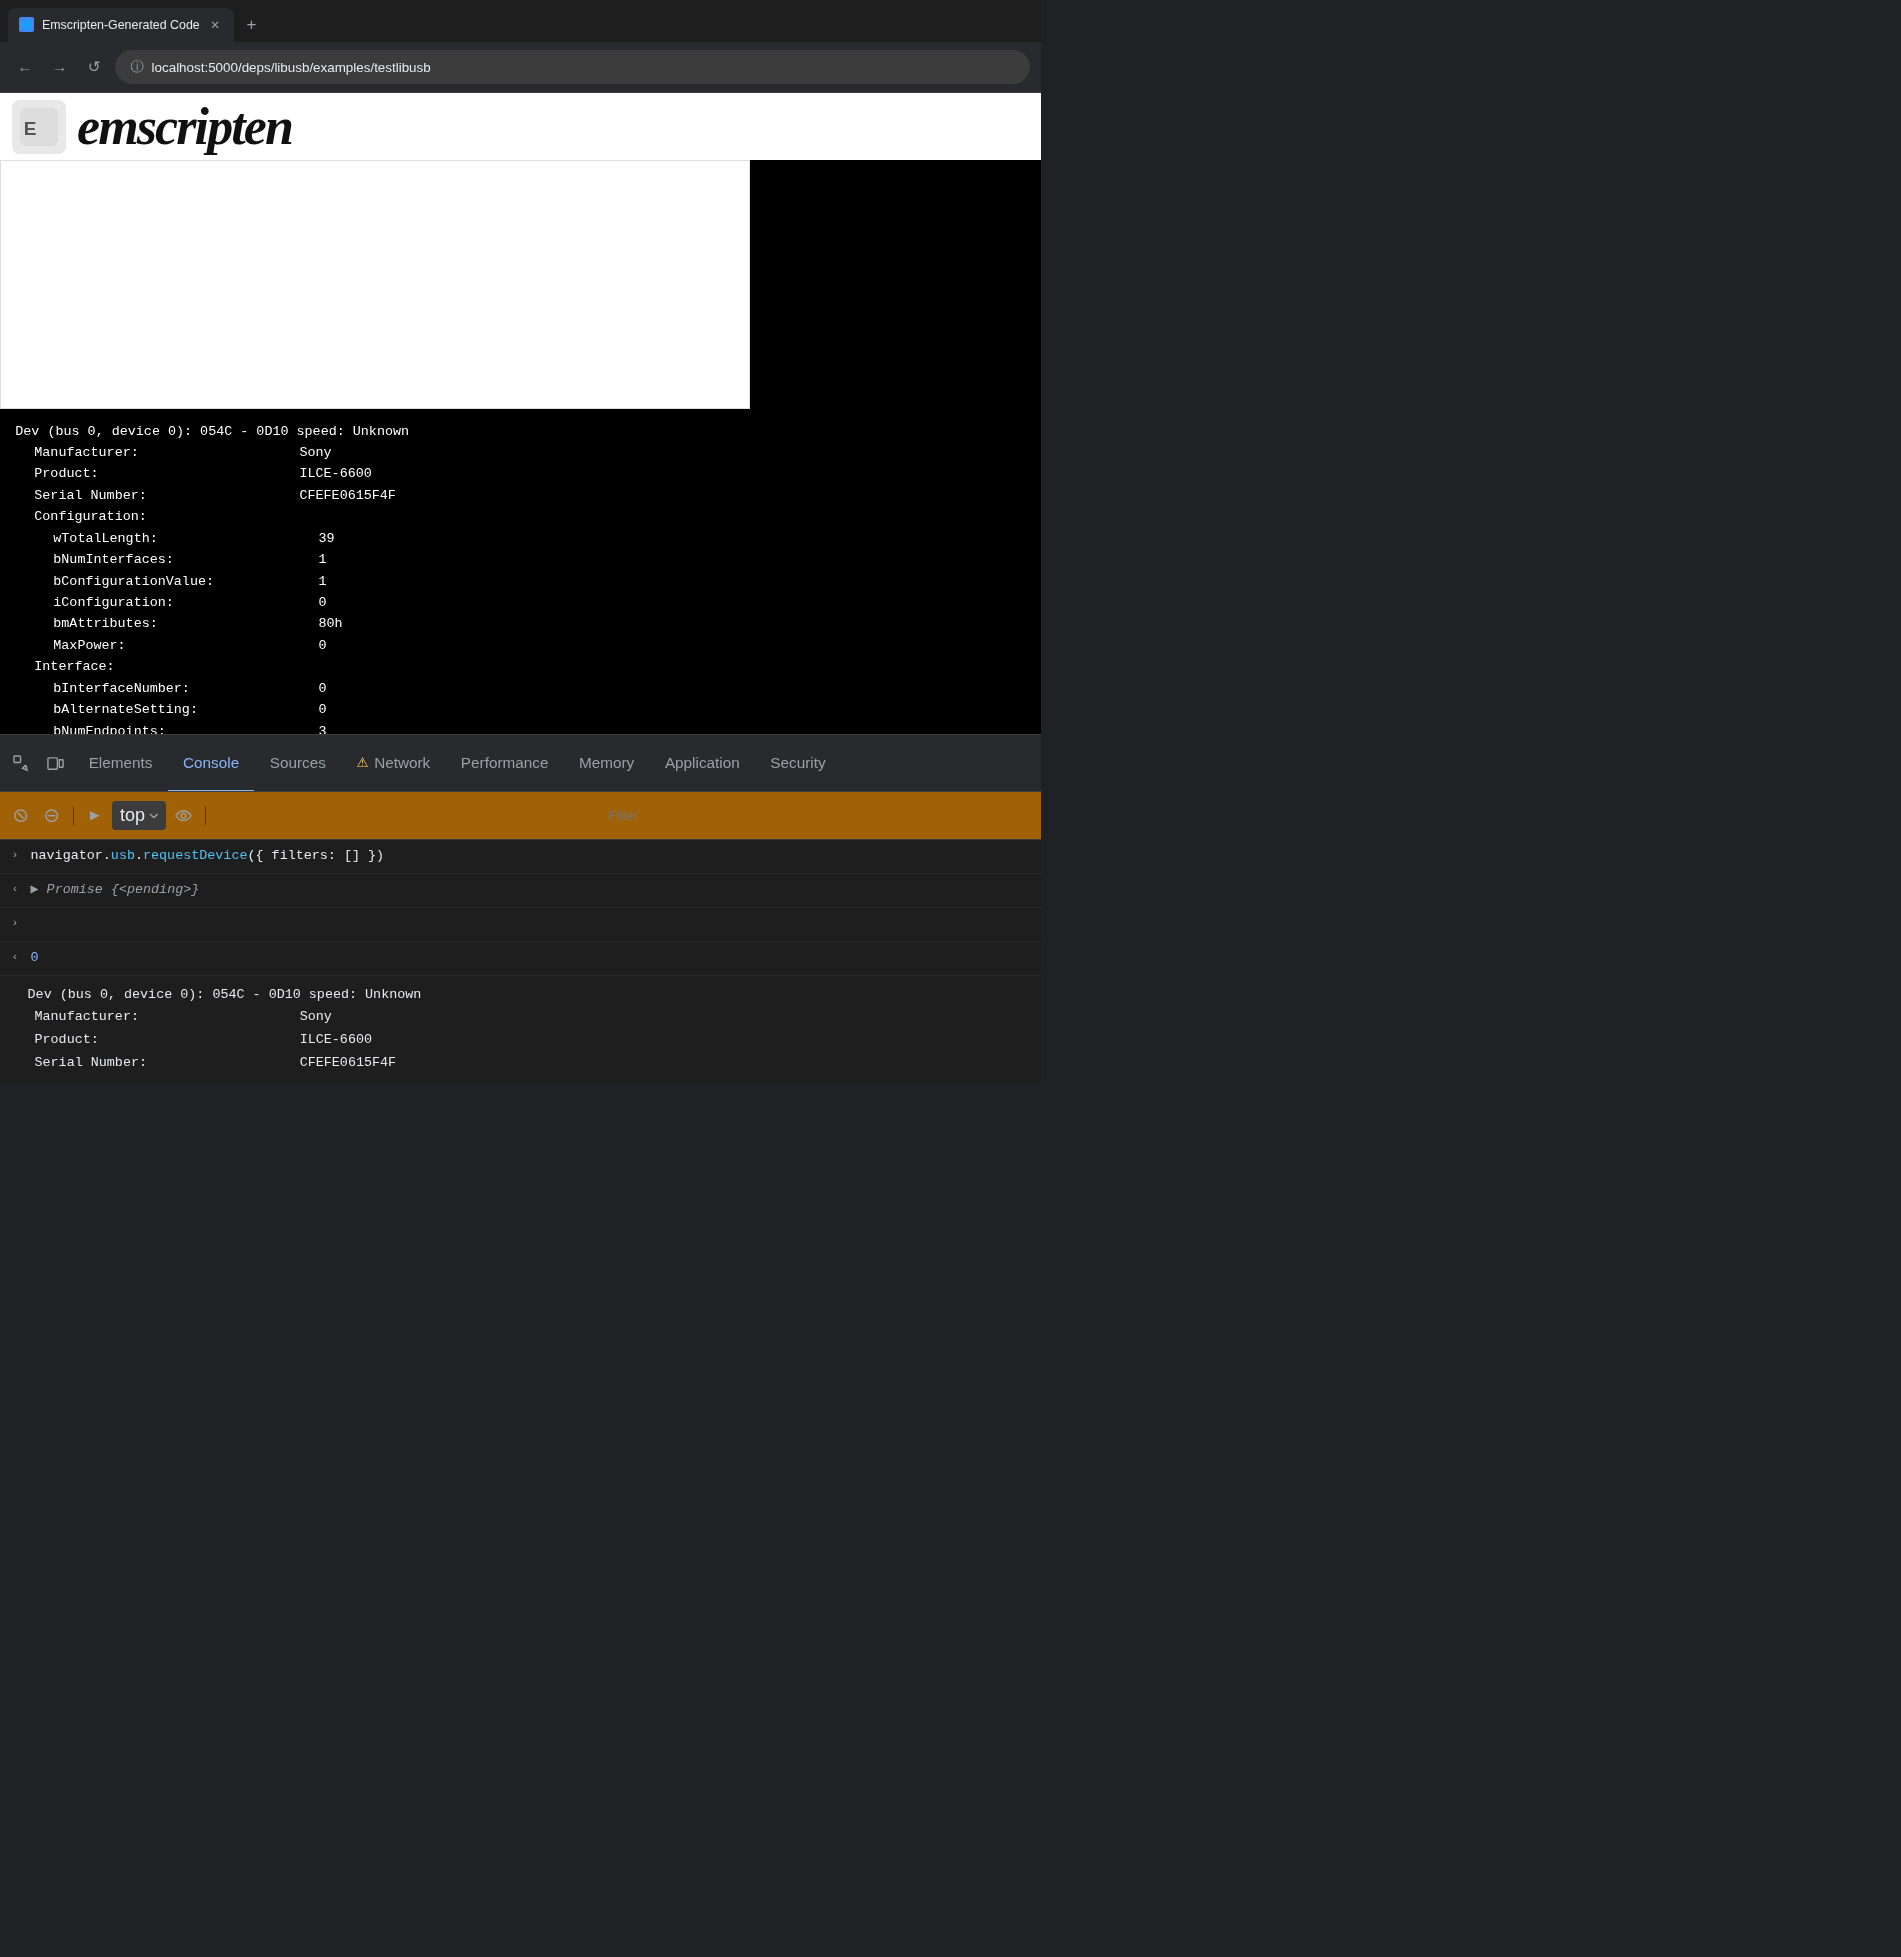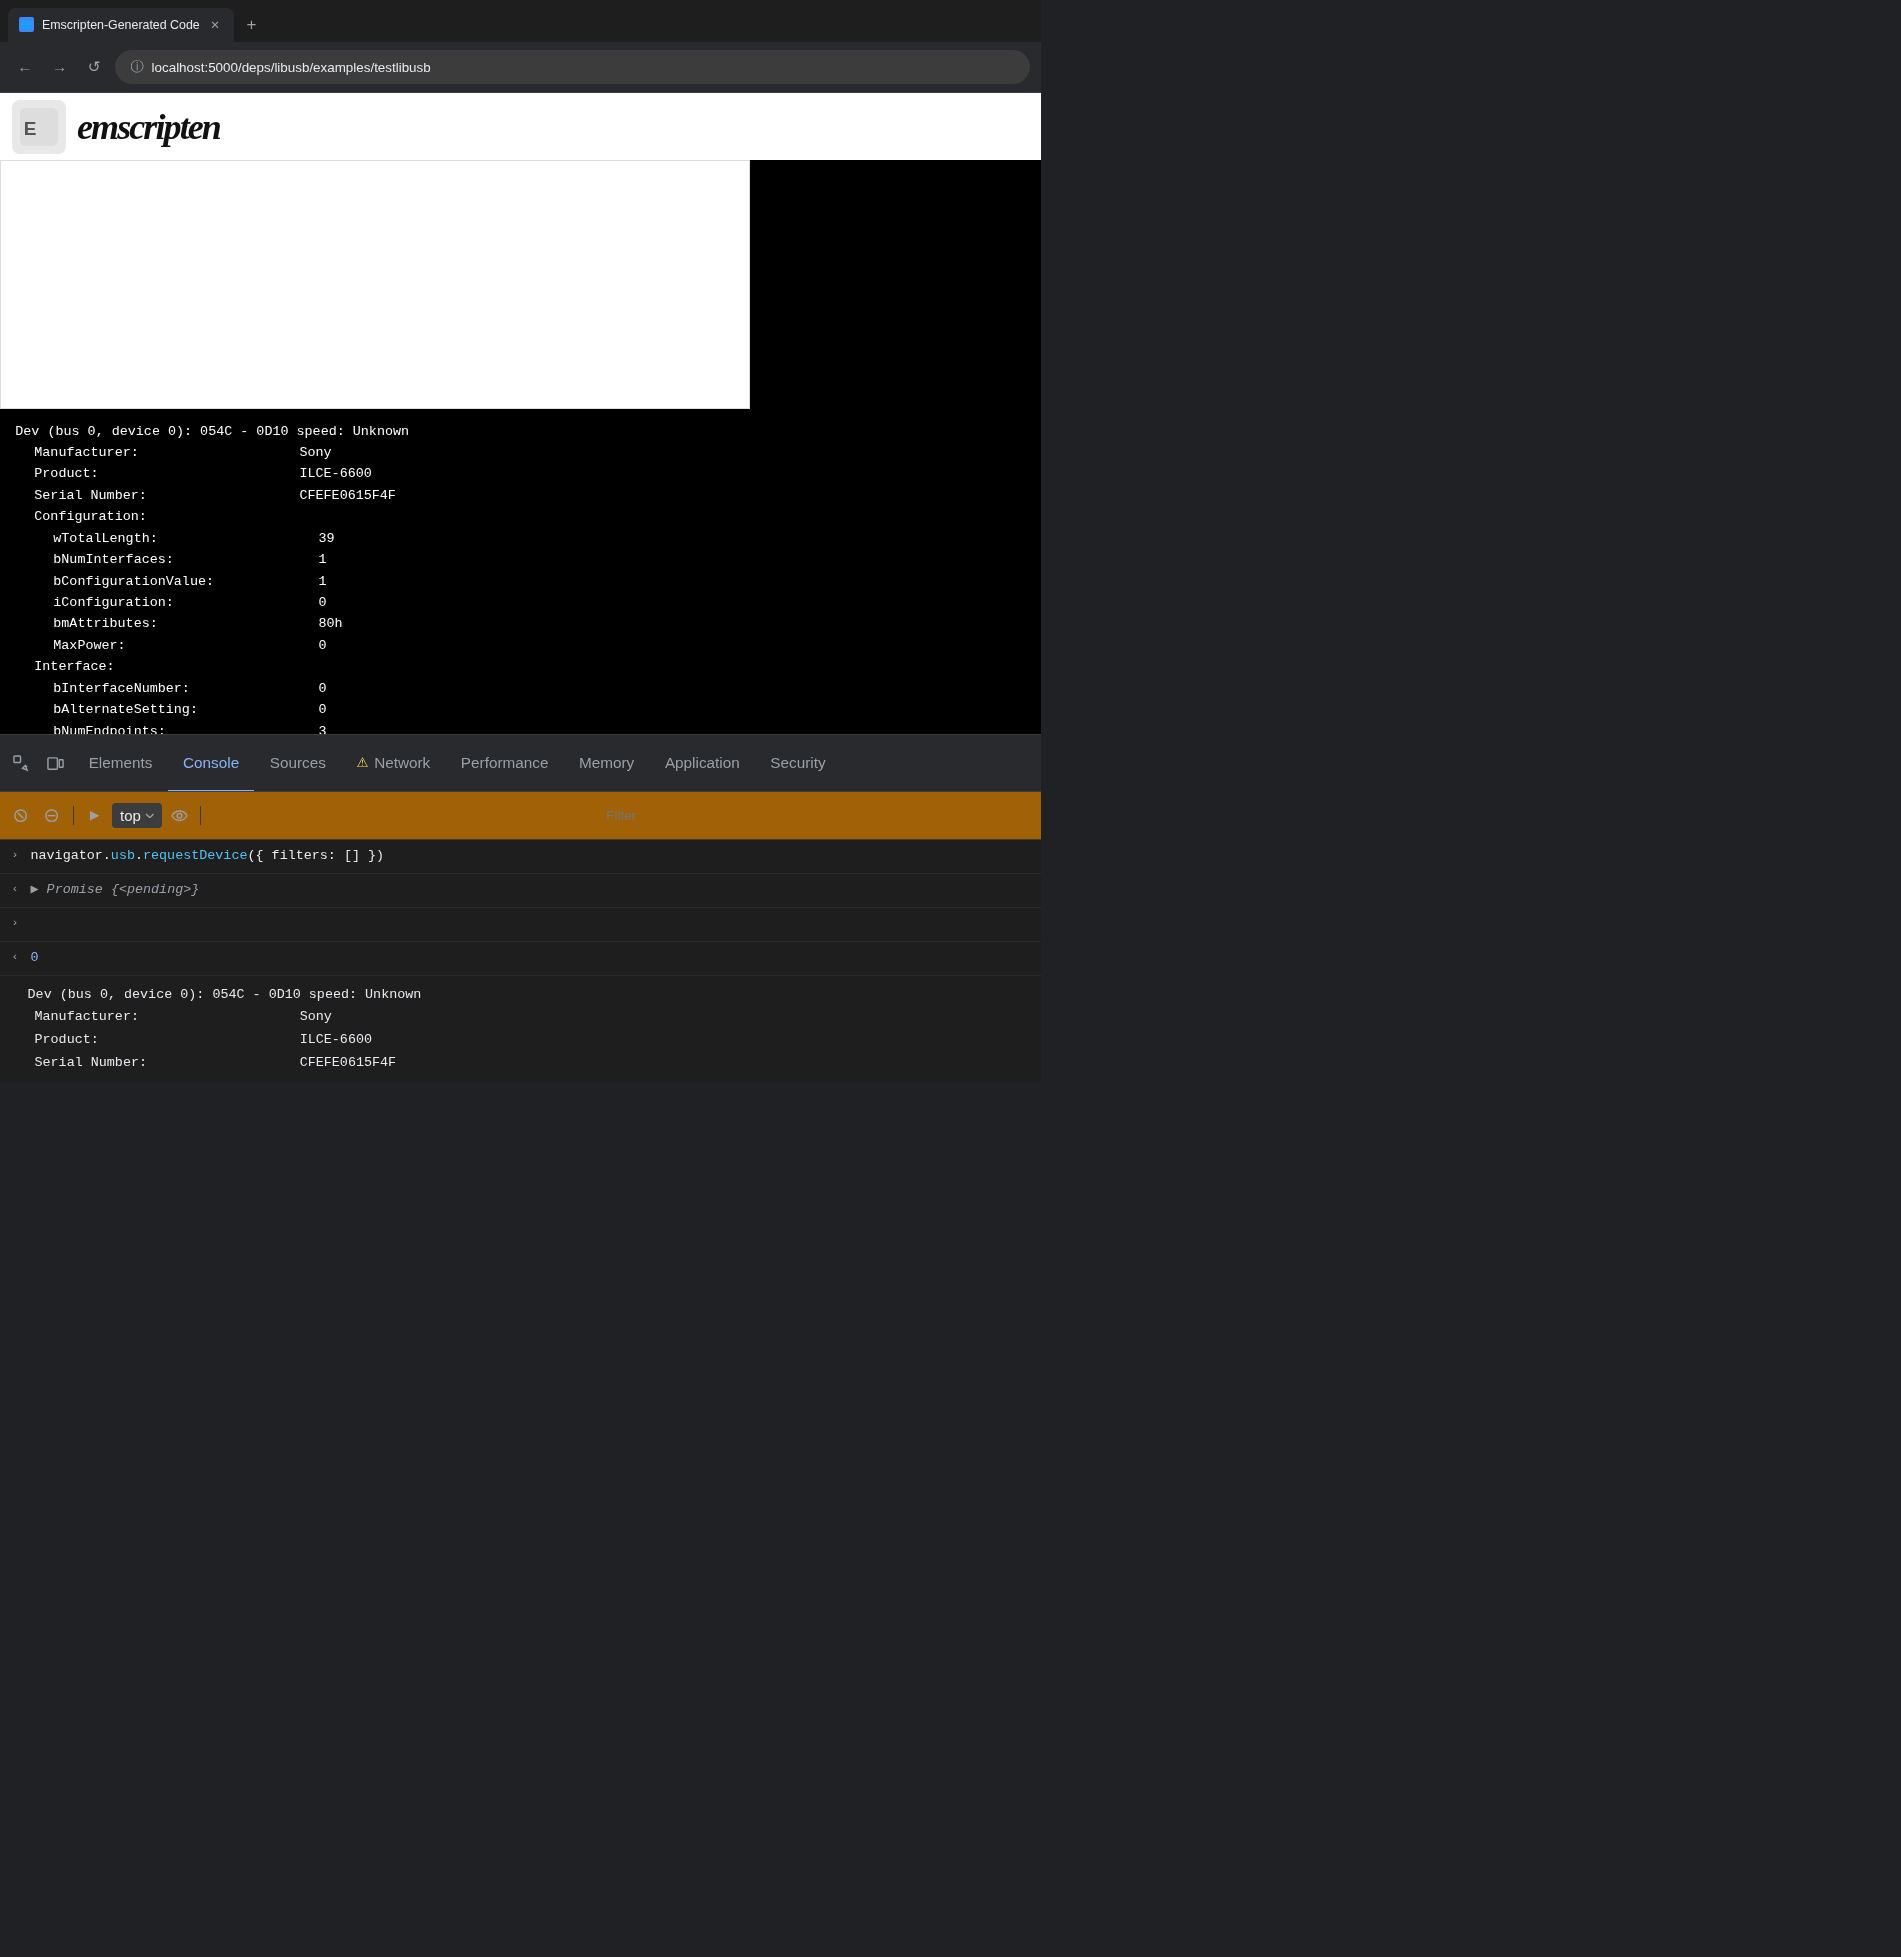--- a/index.html
+++ b/index.html
@@ -247,21 +247,21 @@
       margin: 0 3.8px;
     }
 
     .top-selector {
       display: flex;
       align-items: center;
       gap: 4px;
       padding: 3.8px 7.6px;
       background: #3c3c3c;
       border-radius: 3.8px;
-      font-size: 15px;
+      font-size: 18px;
       color: #e8eaed;
       cursor: pointer;
     }
 
     .eye-btn {
       width: 27px;
       height: 27px;
       border-radius: 3.8px;
       display: flex; align-items: center; justify-content: center;
       color: #9aa0a6;
@@ -354,21 +354,21 @@
 
 <div>
 
   <div class="page-header" style="background:#fff;">
     <div class="emscripten-logo">
       <svg width="38" height="38" viewBox="0 0 40 40">
         <rect width="40" height="40" rx="6" fill="#ddd"></rect>
         <text x="4" y="28" font-size="20" font-weight="bold" fill="#555">E</text>
       </svg>
     </div>
-    <div class="emscripten-title" style="font-family: Georgia, serif; font-size:36px; font-style:italic; font-weight:900; color:#111; letter-spacing:-1.9px;text-align:center;">emscripten</div>
+    <div class="emscripten-title" style="font-family: Georgia, serif; font-size:52px; font-style:italic; font-weight:900; color:#111; letter-spacing:-1.9px;text-align:center;">emscripten</div>
   </div>
 
   <div class="canvas-area">
     <div class="canvas-white"></div>
     <div class="canvas-black"></div>
   </div>
 </div>
 
 <div class="terminal">
   <div>Dev (bus 0, device 0): 054C - 0D10 speed: Unknown</div>

